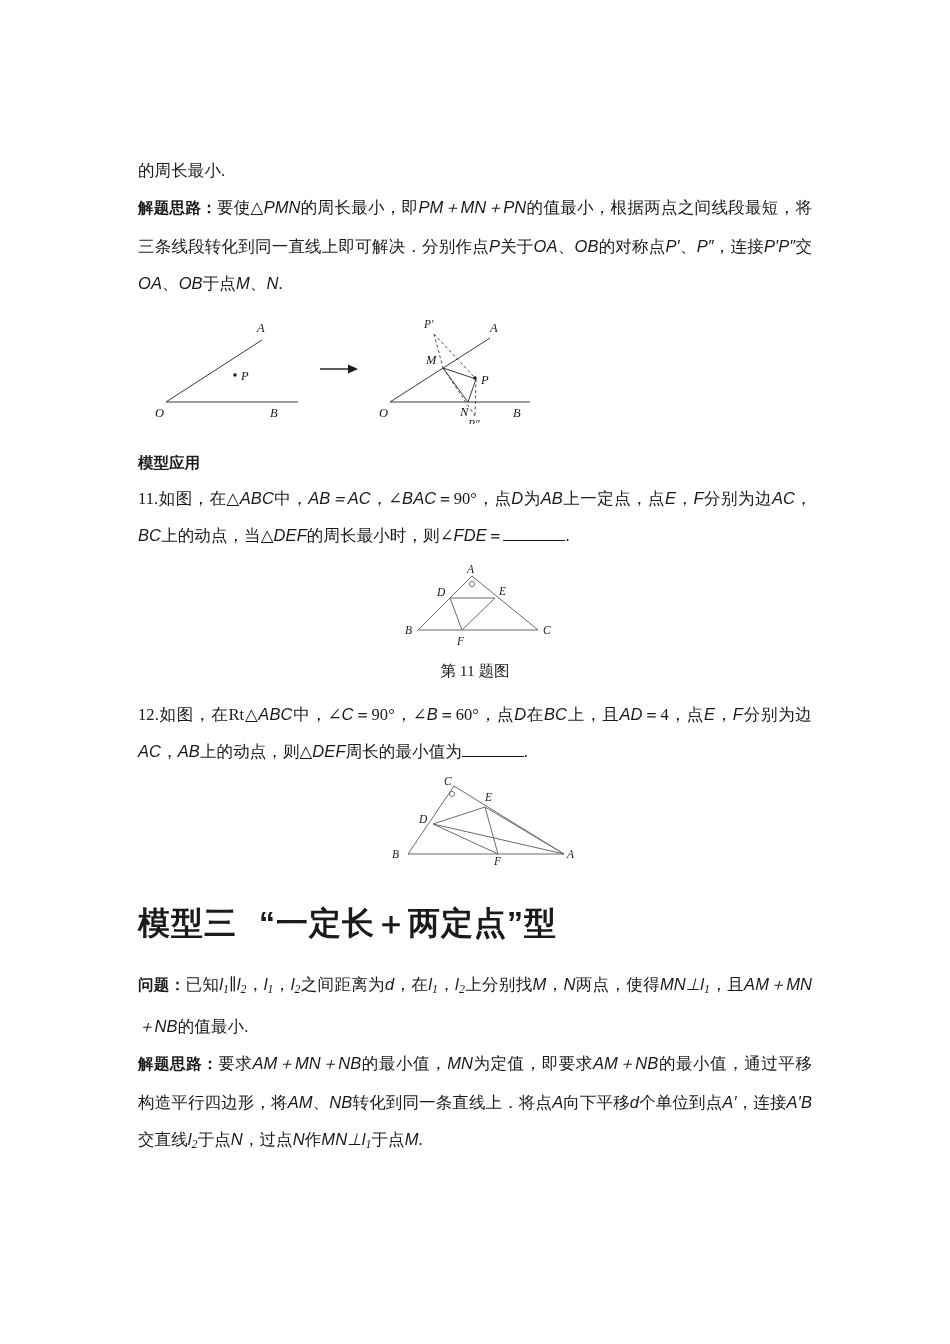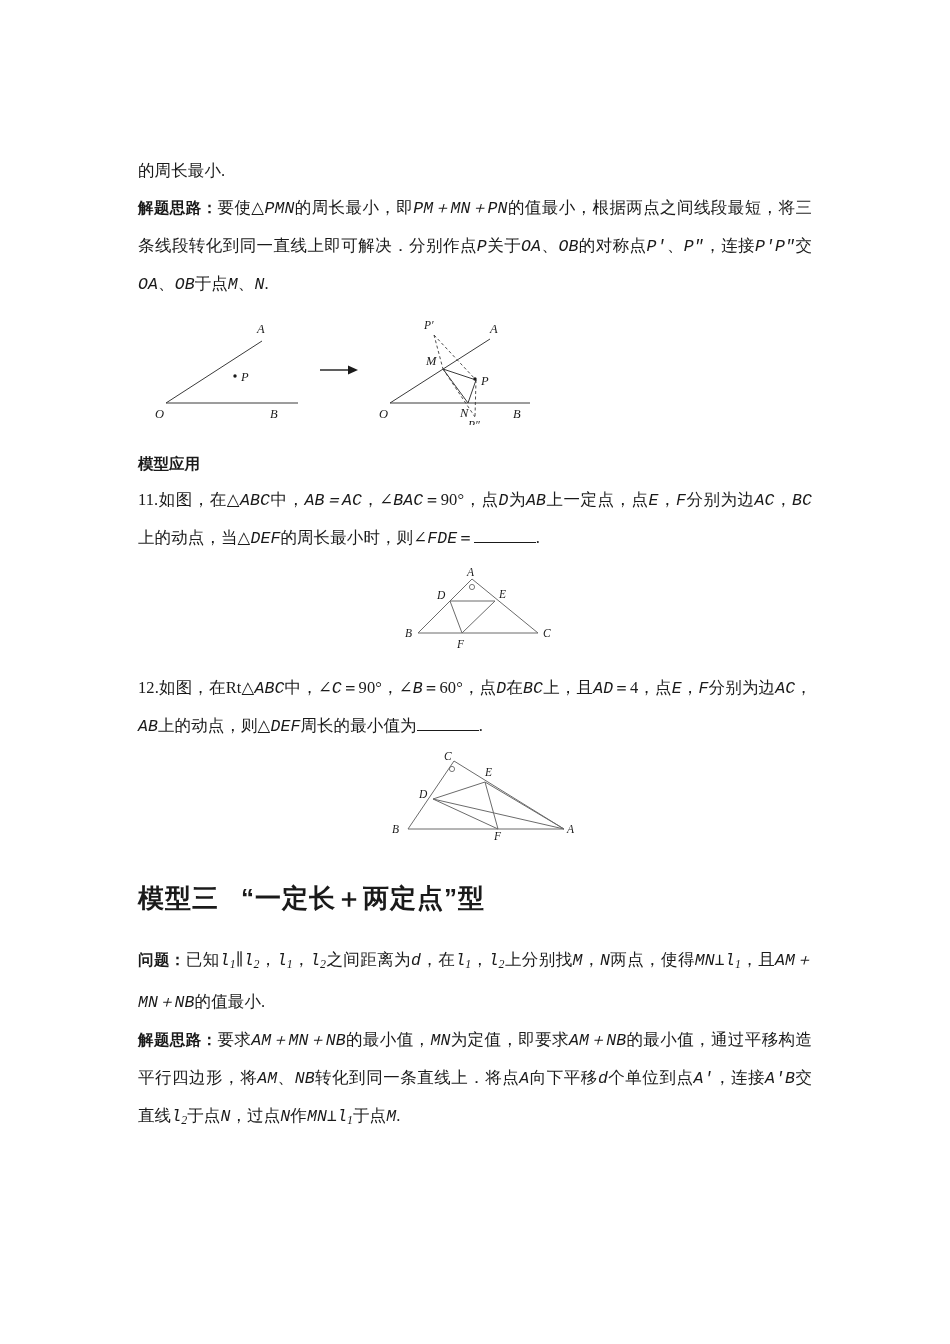--- a/index.html
+++ b/index.html
@@ -34,34 +34,34 @@
   .para {
     font-size: 16.5px;
     line-height: 37px;
     text-align: justify;
     text-justify: inter-ideograph;
     margin: 0;
     letter-spacing: 0.1px;
   }
 
   .lbl-bold {
-    font-family: Liberation Serif, serif;
+    font-family: Liberation Mono, monospace;
     font-weight: bold;
     font-size: 15.5px;
   }
   .sec-label {
     font-family: Liberation Sans, sans-serif;
     font-weight: bold;
     font-size: 15.5px;
     line-height: 34px;
     margin: 0;
   }
   .math {
     font-style: italic;
-    font-family: Liberation Mono, monospace;
+    font-family: Liberation Sans, sans-serif;
   }
   .upr { font-style: normal; }
   .sub {
     font-size: 0.72em;
     vertical-align: -0.28em;
     font-style: italic;
   }
   .blank-line {
     display: inline-block;
     width: 62px;
@@ -79,21 +79,21 @@
     text-align: center;
     font-size: 15.5px;
     line-height: 30px;
     margin: 0;
   }
 
   
   .model-heading {
     font-family: "Liberation Sans", "DejaVu Sans", sans-serif;
     font-weight: bold;
-    font-size: 26px;
+    font-size: 32px;
     line-height: 46px;
     margin: 0;
     letter-spacing: 1px;
   }
   .model-heading .hd-gap { display:inline-block; width: 22px; }
   .type-heading {
     font-family: "Liberation Sans", "DejaVu Sans", sans-serif;
     font-weight: bold;
     font-size: 15.5px;
     line-height: 34px;
@@ -193,20 +193,21 @@
         <text x="67" y="13" font-size="11.5">A</text>
         <text x="5" y="74" font-size="11.5">B</text>
         <text x="143" y="74" font-size="11.5">C</text>
         <text x="37" y="36" font-size="11.5">D</text>
         <text x="99" y="35" font-size="11.5">E</text>
         <text x="57" y="85" font-size="11.5">F</text>
       </g>
     </svg>
   </div>
 
+  <p class="fig-caption">第 11 题图</p>
 
   <div class="sp-10"></div>
 
   <p class="para"><span></span><span>12.</span><span>如图，在</span><span class="upr">Rt</span><span>△</span><span class="math">ABC</span><span>中，∠</span><span class="math">C</span><span>＝90°，∠</span><span class="math">B</span><span>＝60°，点</span><span class="math">D</span><span>在</span><span class="math">BC</span><span>上，且</span><span class="math">AD</span><span>＝4，点</span><span class="math">E</span><span>，</span><span class="math">F</span><span>分别为边</span><span class="math">AC</span><span>，</span><span class="math">AB</span><span>上的动点，则△</span><span class="math">DEF</span><span>周长的最小值为</span><span class="blank-line"></span><span>.</span></p>
 
   <div class="sp-6"></div>
 
   <div class="fig-wrap">
     <svg width="674" height="90" viewBox="0 0 674 90">
       <g transform="translate(248,0)">

